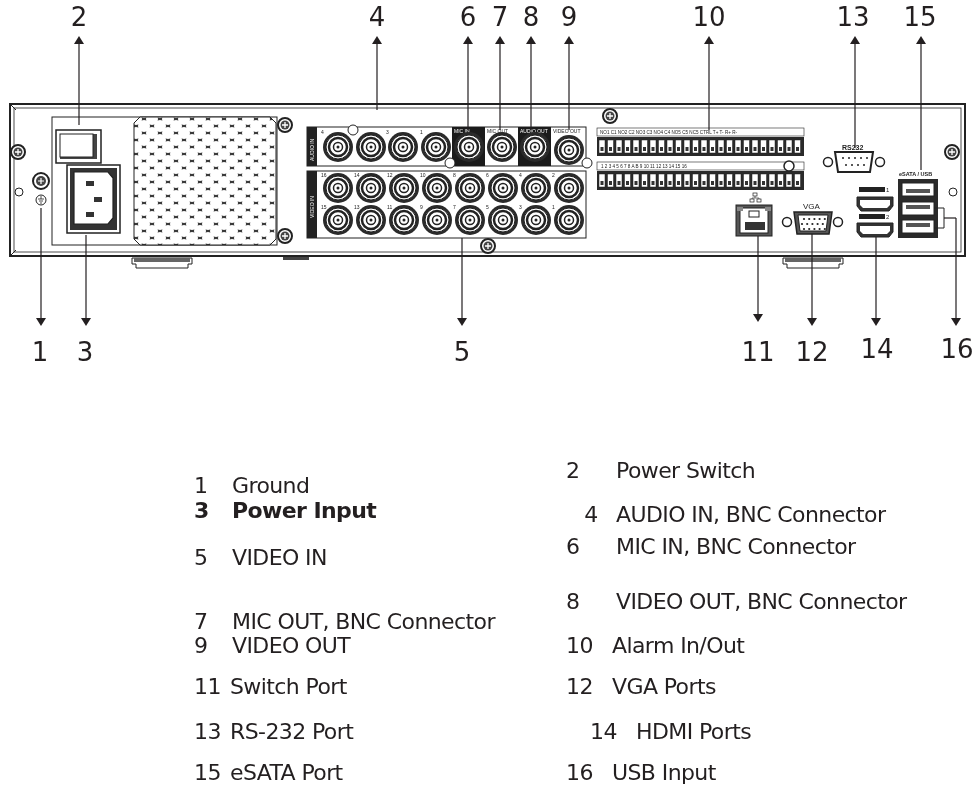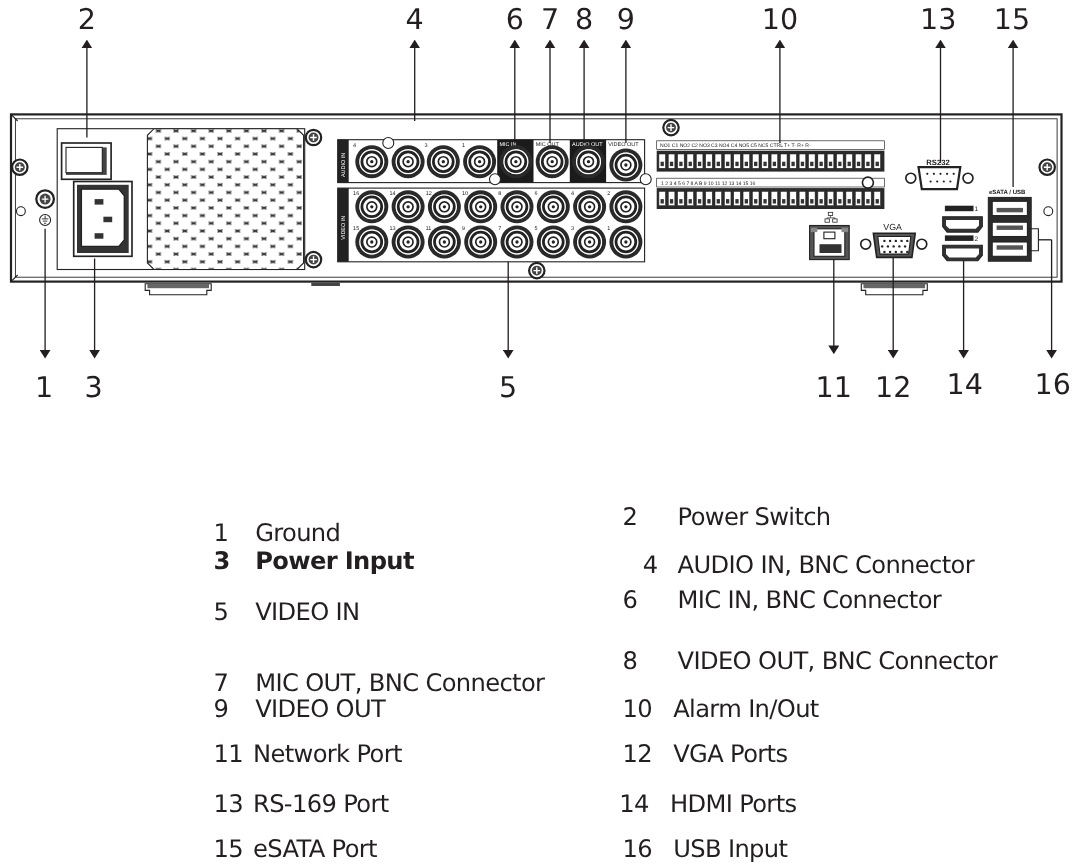--- a/index.html
+++ b/index.html
@@ -403,19 +403,19 @@
     <div class="leg-row" style="top: 23px; left: 194px;"><span class="leg-num" style="width: 38px;">1</span><span class="leg-text">Ground</span></div>
     <div class="leg-row" style="top: 8px; left: 566px;"><span class="leg-num" style="width: 50px;">2</span><span class="leg-text">Power Switch</span></div>
     <div class="leg-row" style="top: 48px; left: 194px; font-weight: bold;"><span class="leg-num" style="width: 38px;">3</span><span class="leg-text">Power Input</span></div>
     <div class="leg-row" style="top: 52px; left: 566px; text-align: center;"><span class="leg-num" style="width: 50px;">4</span><span class="leg-text">AUDIO IN, BNC Connector</span></div>
     <div class="leg-row" style="top: 95px; left: 194px;"><span class="leg-num" style="width: 38px;">5</span><span class="leg-text">VIDEO IN</span></div>
     <div class="leg-row" style="top: 84px; left: 566px;"><span class="leg-num" style="width: 50px;">6</span><span class="leg-text">MIC IN, BNC Connector</span></div>
     <div class="leg-row" style="top: 139px; left: 194px; margin-top: 20px;"><span class="leg-num" style="width: 38px;">7</span><span class="leg-text">MIC OUT, BNC Connector</span></div>
     <div class="leg-row" style="top: 139px; left: 566px;"><span class="leg-num" style="width: 50px;">8</span><span class="leg-text">VIDEO OUT, BNC Connector</span></div>
     <div class="leg-row" style="top: 183px; left: 194px;"><span class="leg-num" style="width: 38px;">9</span><span class="leg-text">VIDEO OUT</span></div>
     <div class="leg-row" style="top: 183px; left: 566px;"><span class="leg-num" style="width: 46px;">10</span><span class="leg-text">Alarm In/Out</span></div>
-    <div class="leg-row" style="top: 224px; left: 194px;"><span class="leg-num" style="width: 36px;">11</span><span class="leg-text">Network Port</span></div>
+    <div class="leg-row" style="top: 224px; left: 194px;"><span class="leg-num" style="width: 36px;">11</span><span class="leg-text">Switch Port</span></div>
     <div class="leg-row" style="top: 224px; left: 566px;"><span class="leg-num" style="width: 46px;">12</span><span class="leg-text">VGA Ports</span></div>
-    <div class="leg-row" style="top: 269px; left: 194px;"><span class="leg-num" style="width: 36px;">13</span><span class="leg-text">RS-169 Port</span></div>
-    <div class="leg-row" style="top: 269px; left: 563px;"><span class="leg-num" style="width: 46px;">14</span><span class="leg-text">HDMI Ports</span></div>
+    <div class="leg-row" style="top: 269px; left: 194px;"><span class="leg-num" style="width: 36px;">13</span><span class="leg-text">RS-232 Port</span></div>
+    <div class="leg-row" style="top: 269px; left: 590px;"><span class="leg-num" style="width: 46px;">14</span><span class="leg-text">HDMI Ports</span></div>
     <div class="leg-row" style="top: 310px; left: 194px;"><span class="leg-num" style="width: 36px;">15</span><span class="leg-text">eSATA Port</span></div>
     <div class="leg-row" style="top: 310px; left: 566px;"><span class="leg-num" style="width: 46px;">16</span><span class="leg-text">USB Input</span></div>
   </div>
 
 </body></html>

